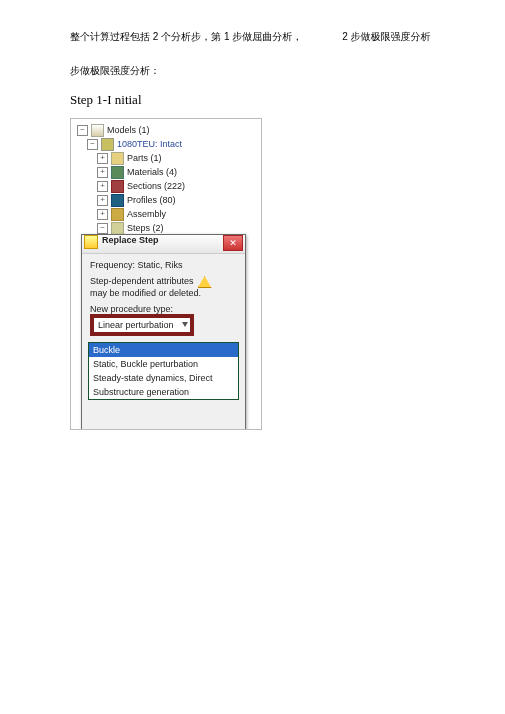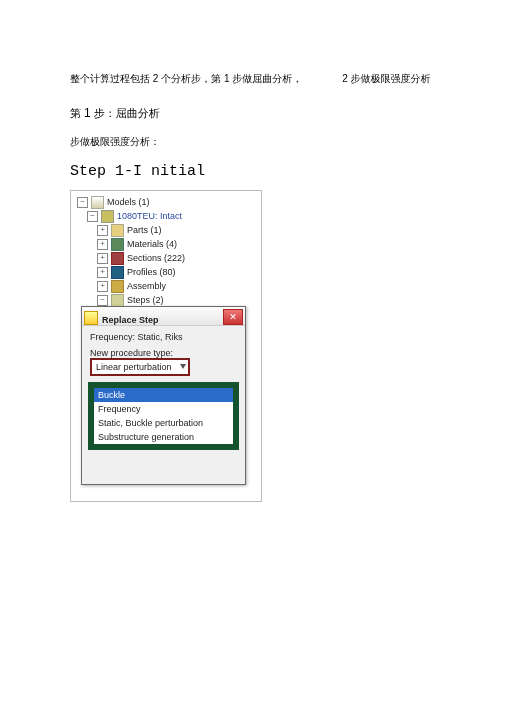--- a/index.html
+++ b/index.html
@@ -1,64 +1,61 @@
 <!DOCTYPE html>
 <html><head>
 <meta charset="utf-8">
 <style>
 body{margin:0;background:#fff;font-family:"Microsoft YaHei",SimSun,Arial,sans-serif;font-size:10px;color:#000;width:505px}
-.page{padding:70px 70px 0 70px}
+.page{padding:28px 70px 0 70px}
 .para{line-height:1.8;margin-bottom:18px}
 .gap{display:inline-block;width:40px}
 .heading{font-size:11px;margin:18px 0 14px 0}
 .heading .num{font-size:12px}
 .subhead{margin-bottom:14px}
-.codeline{font-family:Liberation Mono, monospace;font-size:15px;margin-bottom:10px}
+.codeline{font-family:Liberation Serif, serif;font-size:13px;margin-bottom:10px}
 .shot{width:190px;height:310px;background:#fff;border:1px solid #bbb;position:relative;font-family:Tahoma,Arial,sans-serif;font-size:9px;color:#222;margin-top:10px;overflow:hidden}
 .tree{padding:4px 6px 0 6px}
 .trow{display:flex;align-items:center;gap:3px;height:14px}
 .ind1{padding-left:0}.ind2{padding-left:10px}.ind3{padding-left:20px}.ind4{padding-left:30px}
 .exp{width:9px;height:9px;border:1px solid #888;font-size:8px;line-height:8px;text-align:center;color:#555;flex:0 0 auto}
 .ic{width:11px;height:11px;flex:0 0 auto}
 .ic-models{background:linear-gradient(#fff,#d6cfa8);border:1px solid #aa9}
 .ic-db{background:#c8c060;border:1px solid #998}
 .ic-parts{background:#e6d080;border:1px solid #aa8}
 .ic-mat{background:#5a8a5a;border:1px solid #476}
 .ic-cal{background:#cc7a30;border:1px solid #a52}
 .ic-sec{background:#a04040;border:1px solid #822}
 .ic-prof{background:#206080;border:1px solid #147}
 .ic-asm{background:#ccaa44;border:1px solid #a83}
 .ic-steps{background:#d0d098;border:1px solid #aa8}
 .ic-init{background:#fff;border:1px solid #888}
 .hl{color:#2a4a9a;}
 .dialog{position:absolute;left:10px;top:115px;width:163px;background:#f0f0f0;border:1px solid #6a6a6a;box-shadow:1px 1px 3px rgba(0,0,0,0.3)}
-.dtitle{height:18px;background:linear-gradient(#fdfdfd,#e6e6e6);display:flex;align-items:flex-end;padding:0 2px;border-bottom:1px solid #ccc}
+.dtitle{height:18px;background:linear-gradient(#fdfdfd,#e6e6e6);display:flex;align-items:flex-start;padding:0 2px;border-bottom:1px solid #ccc}
 .dticon{width:12px;height:12px;background:linear-gradient(#ff9,#fc3);border:1px solid #c90;margin-right:4px}
 .dttext{flex:1;font-size:9px;font-weight:bold}
 .dclose{width:18px;height:14px;background:linear-gradient(#e77,#c33);color:#fff;text-align:center;font-size:9px;line-height:14px;border:1px solid #a22}
 .dbody{padding:6px 8px}
 .drow{margin-bottom:6px}
 .warn{width:12px;height:10px;background:#ffd040;border:1px solid #b80;display:inline-block;vertical-align:middle;margin-left:4px;clip-path:polygon(50% 0,100% 100%,0 100%)}
-.sel{display:inline-block;border:2px solid #7f1d1d;background:#fff;height:14px;line-height:14px;padding:0 4px;font-size:9px;width:88px;position:relative}
+.sel{display:inline-block;border:4px solid #7f1d1d;background:#fff;height:14px;line-height:14px;padding:0 4px;font-size:9px;width:88px;position:relative}
 .sel:after{content:"";position:absolute;right:2px;top:4px;border-left:3px solid transparent;border-right:3px solid transparent;border-top:5px solid #555}
-.listbox{background:#fff;border:6px solid #14532d;margin:0 -2px}
+.listbox{background:#fff;border:1px solid #14532d;margin:0 -2px}
 .litem{padding:2px 4px;font-size:9px}
 .lsel{background:#2a6ac8;color:#fff}
 </style>
 </head>
 <body>
 
 <div class="page">
  <div class="para">
   <span>整个计算过程包括 2 个分析步，第 1 步做屈曲分析，</span><span class="gap"></span><span>2 步做极限强度分析</span>
  </div>
 
- <div class="heading">
-  <span>第 </span><span class="num">1</span><span> 步：屈曲分析</span>
- </div>
 
  <div class="subhead">步做极限强度分析：</div>
 
  <div class="codeline">Step 1-I nitial</div>
 
  <div class="shot">
   <div class="tree">
    <div class="trow ind1">
           <span class="exp">−</span>
           <span class="ic ic-models"></span>
@@ -107,27 +104,31 @@
 
   <div class="dialog">
    <div class="dtitle">
     <span class="dticon"></span>
     <span class="dttext">Replace Step</span>
     <span class="dclose">✕</span>
    </div>
    <div class="dbody">
     <div class="drow"><span>Frequency:</span> <span>Static, Riks</span></div>
     <div class="drow">
+     <span>Step-dependent attributes</span><span class="warn"></span><br>
+     <span>may be modified or deleted.</span>
+    </div>
+    <div class="drow">
      <span>New procedure type:</span>
      <span class="sel">Linear perturbation</span>
     </div>
     <div class="listbox">
      <div class="litem lsel">Buckle</div>
-     <div class="litem">Frequency</div>
      <div class="litem">Static, Buckle perturbation</div>
+     <div class="litem">Steady-state dynamics, Direct</div>
      <div class="litem">Substructure generation</div>
     </div>
     <div style="height:28px"></div>
    </div>
 
   </div>
  </div>
 </div>
 
 </body></html>

